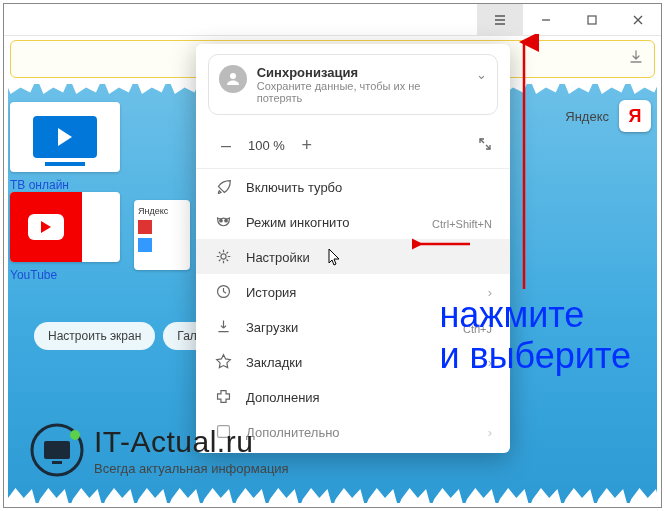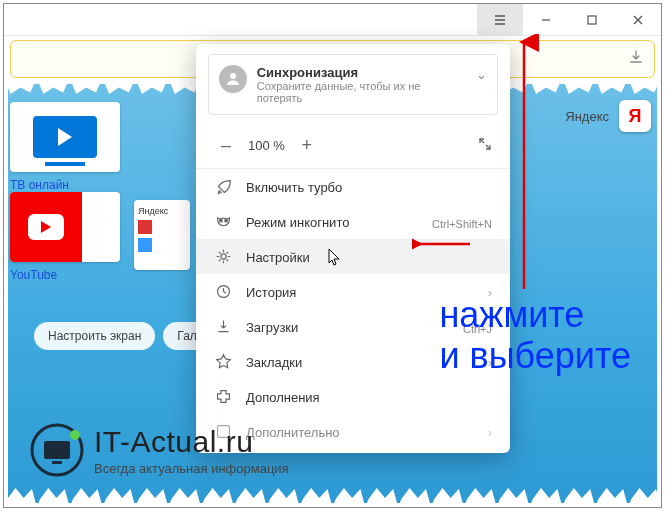--- a/index.html
+++ b/index.html
@@ -73,21 +73,21 @@
   .ya-side { position:absolute; right:10px; top:96px; display:flex; align-items:center;
     gap:10px; color:#444; font-size:13px;}
   .ya-badge{ width:32px;height:32px;background:#fff;border-radius:6px;display:flex;
     align-items:center;justify-content:center;font-weight:bold;color:#e00;font-size:18px;
     box-shadow:0 1px 3px rgba(0,0,0,.3);}
 
   
   .menu { position:absolute; left:192px; top:40px; width:314px; background:#fff;
     border-radius:6px; box-shadow:0 6px 26px rgba(0,0,0,.28); padding:10px 0 4px 0;
     font-size:13px; color:#333;}
-  .sync-box{ margin:0 12px 10px 12px; border:1px solid #e3e3e3; border-radius:4px;
+  .sync-box{ margin:0 12px 10px 12px; border:1px solid #e3e3e3; border-radius:10px;
     padding:10px 30px 10px 10px; display:flex; gap:10px; position:relative;}
   .avatar{ width:28px;height:28px;border-radius:50%;background:#bbb;display:flex;
     align-items:center;justify-content:center;}
   .avatar svg{width:18px;height:18px;fill:#fff;}
   .sync-t{font-weight:bold;font-size:13px;}
   .sync-s{font-size:11px;color:#888;}
   .sync-chev{position:absolute;right:10px;top:12px;color:#888;}
   .zoom-row{ display:flex; align-items:center; padding:10px 18px 12px 18px;
     color:#444; border-bottom:1px solid #eee;}
   .zoom-row .zm{width:24px;text-align:center;font-size:18px;color:#666;}

